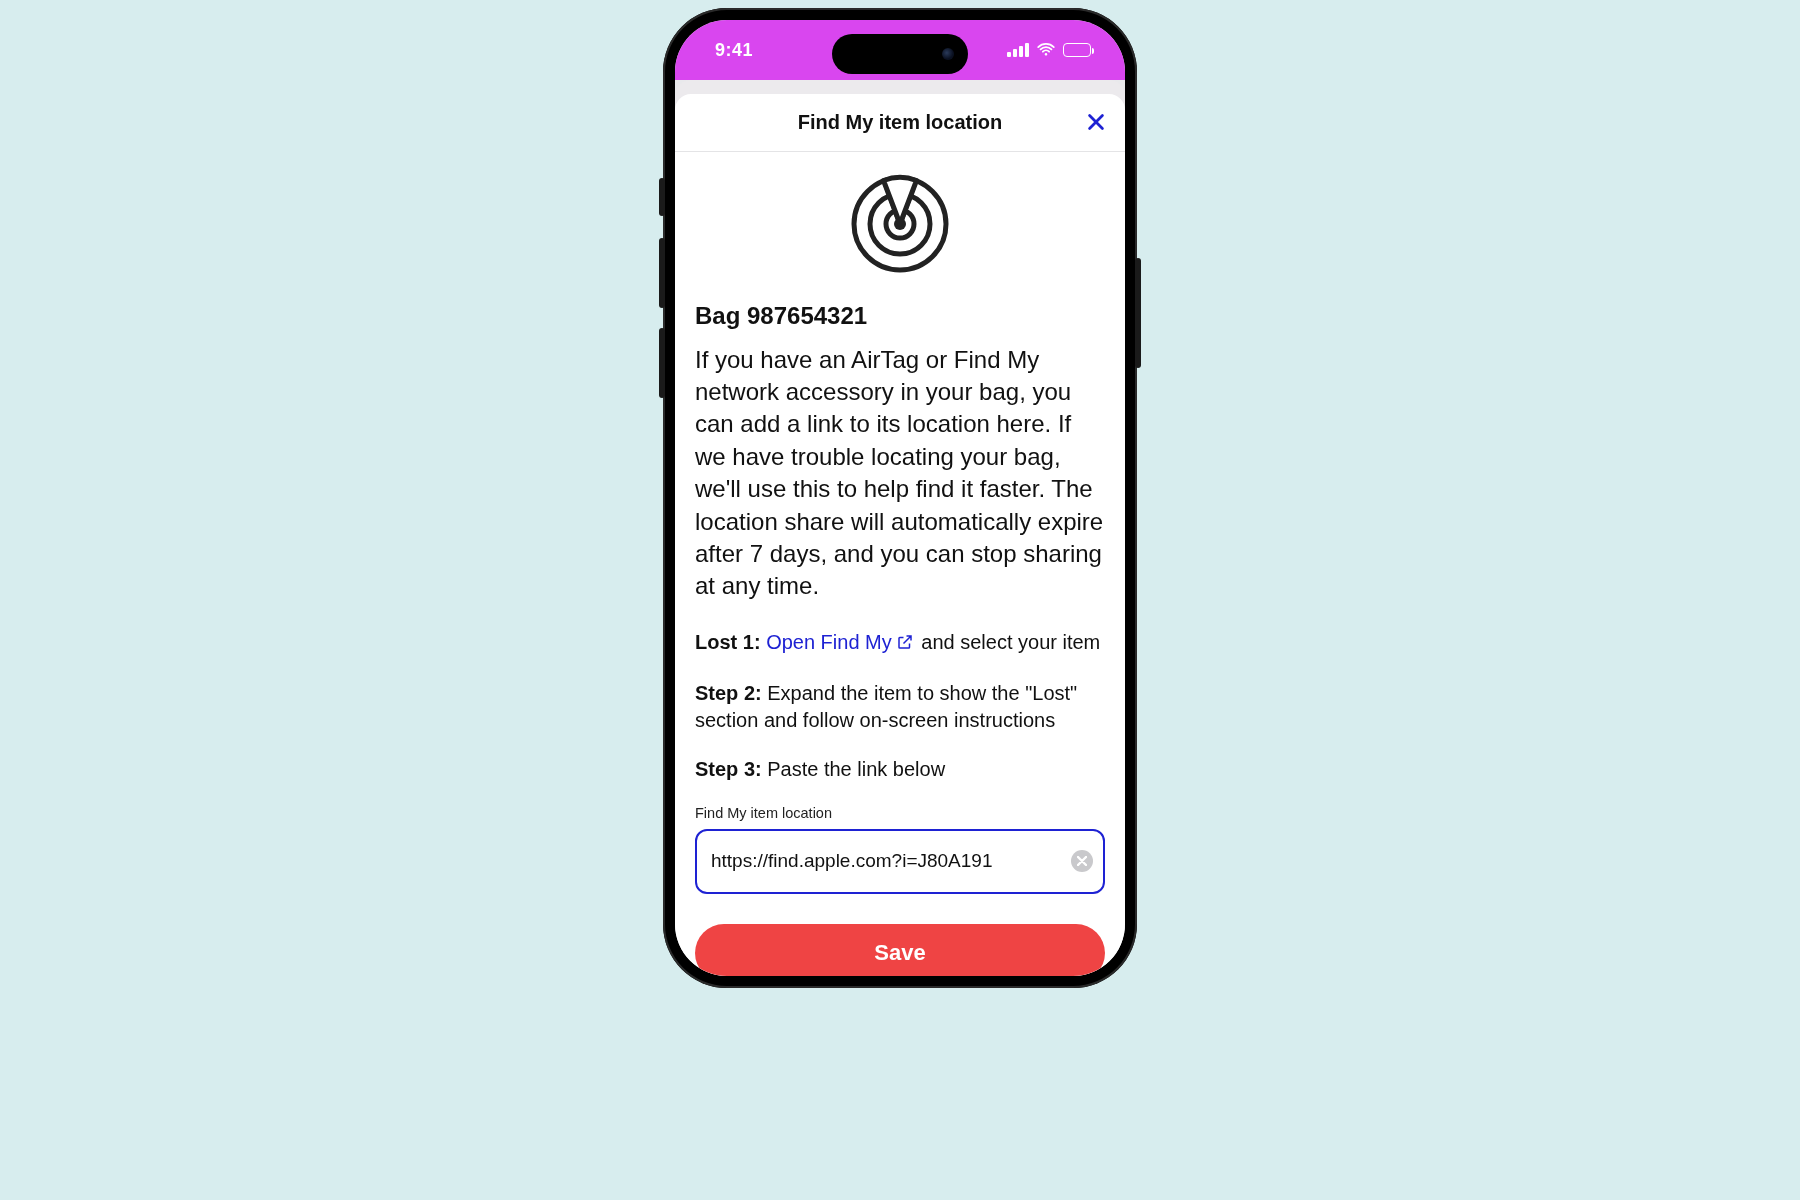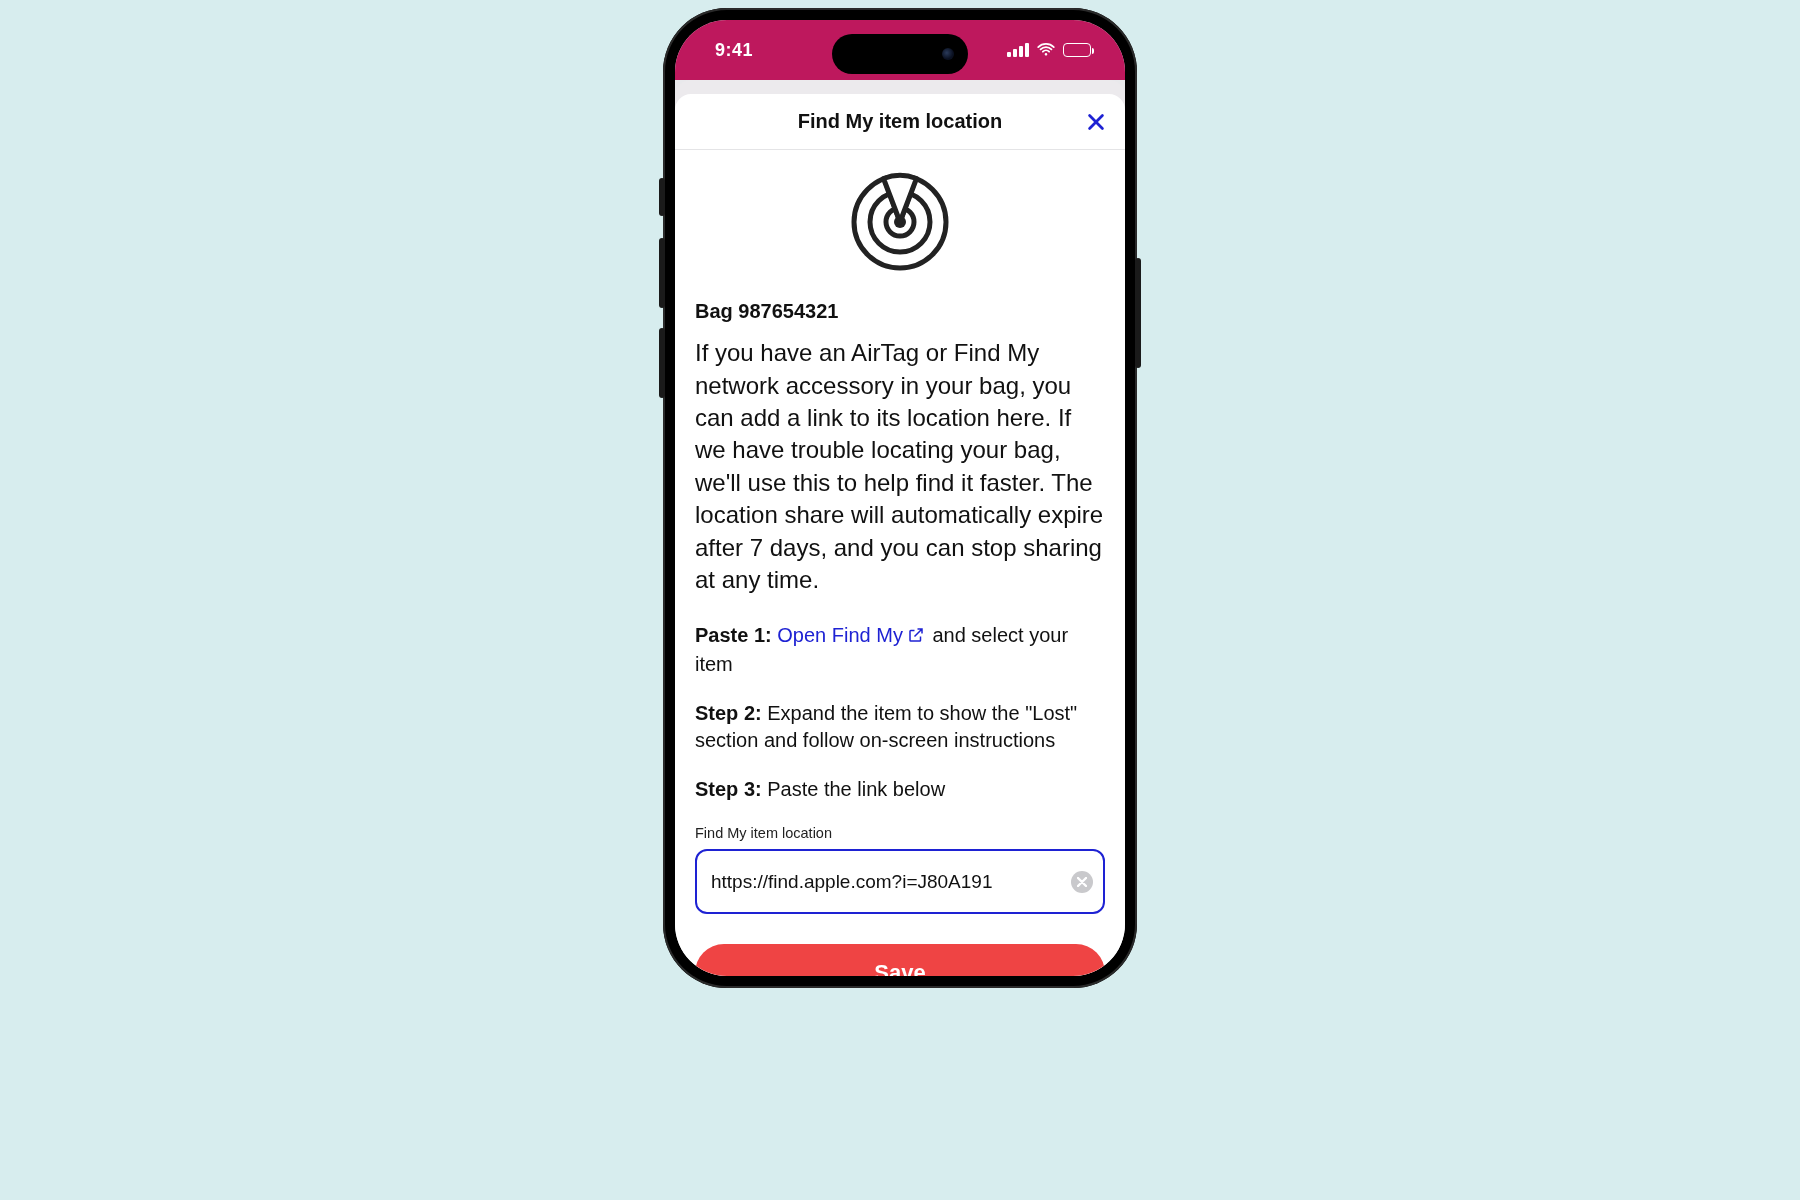--- a/index.html
+++ b/index.html
@@ -61,21 +61,21 @@
   .island .cam {
     width:12px;height:12px;border-radius:50%;
     background: radial-gradient(circle at 40% 40%, #2a3a5a 0%, #0a1020 60%);
   }
 
   
   .status-bar {
     position: absolute;
     top: 0; left: 0; right: 0;
     height: 60px;
-    background: #be185d;
+    background: #d946ef;
     color: #fff;
     display: flex;
     justify-content: space-between;
     align-items: center;
     padding: 0 34px 0 40px;
     font-size: 18px;
     font-weight: 600;
     z-index: 5;
   }
   .status-bar .time { letter-spacing: 0.5px; }
@@ -143,21 +143,21 @@
     padding: 18px 20px 0 20px;
     overflow: hidden;
     color:#111;
   }
   .hero {
     display:flex; justify-content:center; margin: 4px 0 28px 0;
   }
   .hero svg { width: 100px; height: 100px; }
 
   .bag-title {
-    font-size: 20px;
+    font-size: 24px;
     font-weight: 700;
     margin-bottom: 14px;
   }
   .desc {
     font-size: 24px;
     line-height: 1.35;
     margin-bottom: 26px;
   }
   .step {
     font-size: 20px;
@@ -280,21 +280,21 @@
             <path d="M50 50 L33.5 6.5 A46 46 0 0 1 66.5 6.5 Z" fill="#fff"></path>
             <path d="M50 50 L33.5 6.5 A46 46 0 0 1 66.5 6.5 Z" fill="none" stroke="#222" stroke-width="5" stroke-linejoin="round"></path>
           </svg>
         </div>
 
         <div class="bag-title">Bag 987654321</div>
 
         <p class="desc">If you have an AirTag or Find My network accessory in your bag, you can add a link to its location here. If we have trouble locating your bag, we'll use this to help find it faster. The location share will automatically expire after 7 days, and you can stop sharing at any time.</p>
 
         <p class="step">
-          <span class="label">Paste 1:</span>
+          <span class="label">Lost 1:</span>
           <a class="link"><span>Open Find My</span><span class="ext-icon"><svg viewBox="0 0 24 24">
                   <path d="M14 4h6v6M20 4 10 14M18 14v5a1 1 0 0 1-1 1H5a1 1 0 0 1-1-1V7a1 1 0 0 1 1-1h5"></path>
                 </svg></span></a><span> and select your item</span>
         </p>
 
         <p class="step">
           <span class="label">Step 2:</span><span> Expand the item to show the "Lost" section and follow on-screen instructions</span>
         </p>
 
         <p class="step">

